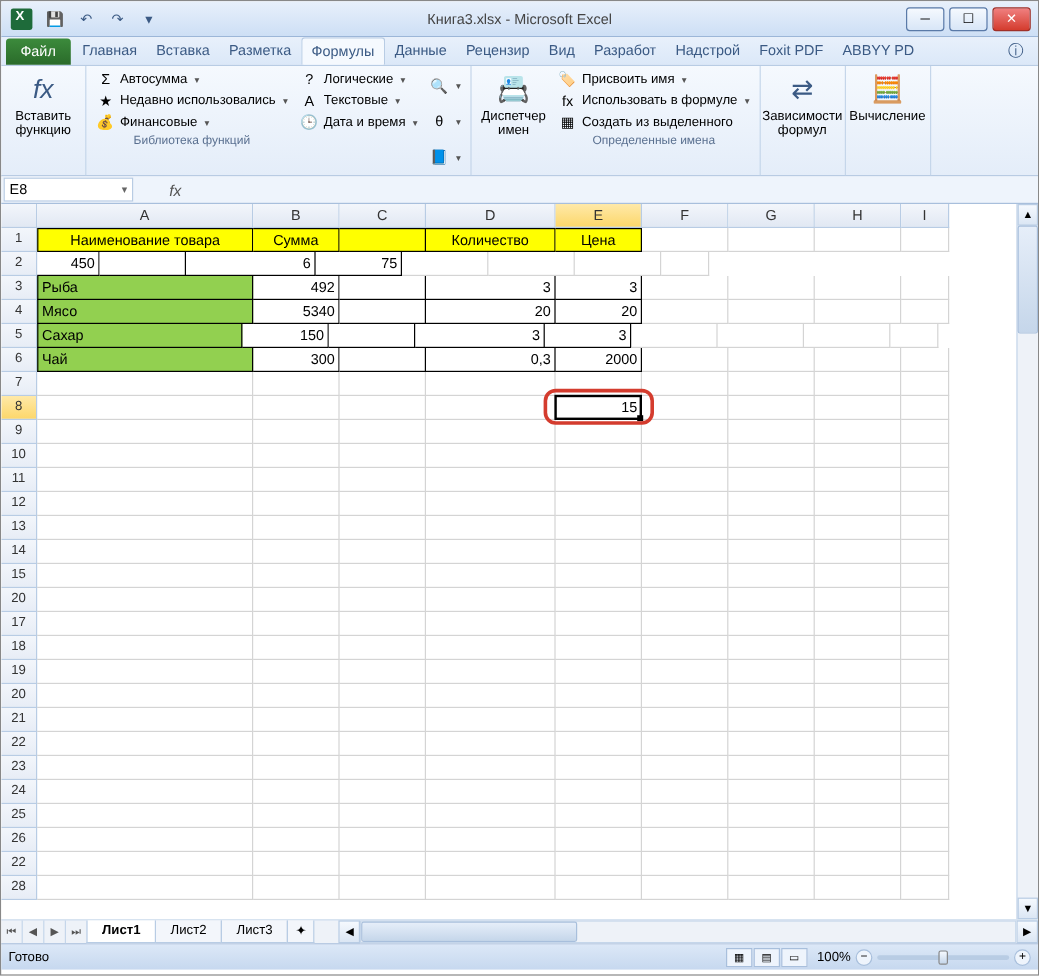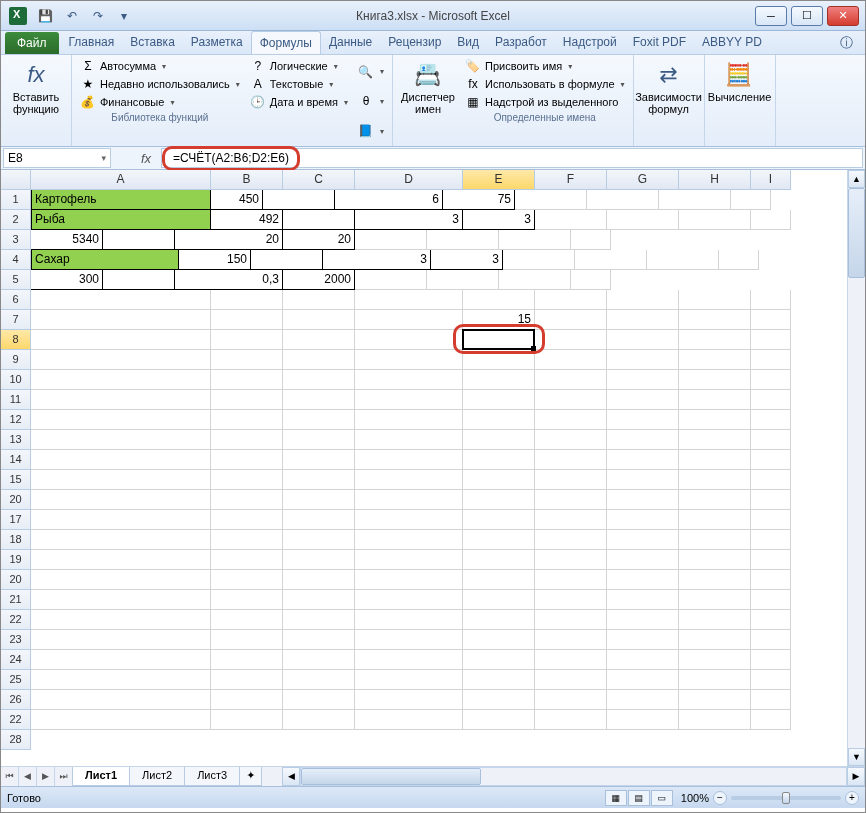--- a/index.html
+++ b/index.html
@@ -198,21 +198,21 @@
           <span>Присвоить имя</span>
           <span class="drop-arr">▾</span>
         </div>
       <div class="small-row">
           <span class="sicon">fx</span>
           <span>Использовать в формуле</span>
           <span class="drop-arr">▾</span>
         </div>
       <div class="small-row">
           <span class="sicon">▦</span>
-          <span>Надстрой из выделенного</span>
+          <span>Создать из выделенного</span>
         </div>
       <div class="rgroup-label">Определенные имена</div>
     </div>
   </div>
   <div class="rgroup">
     <div class="big-btn">
       <div class="bicon">⇄</div>
       <span>Зависимости формул</span>
     </div>
     <div></div>
@@ -227,26 +227,20 @@
 </div>
 
 <div class="fbar-row">
   <div class="namebox">
     <span>E8</span>
     <span class="nbarrow">▾</span>
   </div>
   <div class="fbar-icons">
     <span style="visibility:hidden">✕</span>
     <span>fx</span>
-  </div>
-  <div class="formula-input">
-    <span class="formula-highlight">
-      <span>=СЧЁТ(A2:B6;D2:E6)</span>
-    </span>
-    <span style="visibility:hidden">=СЧЁТ(A2:B6;D2:E6)</span>
   </div>
 </div>
 
 <div class="grid-wrap">
   <div class="corner"></div>
   <div class="col-headers" id="colheaders">
       <div class="col-h" style="width: 180px;">A</div>
       <div class="col-h" style="width: 72px;">B</div>
       <div class="col-h" style="width: 72px;">C</div>
       <div class="col-h" style="width: 108px;">D</div>
@@ -281,21 +275,31 @@
       <div class="row-h">22</div>
       <div class="row-h">23</div>
       <div class="row-h">24</div>
       <div class="row-h">25</div>
       <div class="row-h">26</div>
       <div class="row-h">22</div>
       <div class="row-h">28</div>
     </div>
   <div class="cells" id="cells">
       <div class="grow">
-        <div class="cell bordered green bleft" style="width: 180px;">Картофель</div>
+        <div class="cell header-yel bordered bleft btop" style="width: 180px;">Наименование товара</div>
+        <div class="cell header-yel bordered btop" style="width: 72px;">Сумма</div>
+        <div class="cell header-yel bordered btop" style="width: 72px;"></div>
+        <div class="cell header-yel bordered btop" style="width: 108px;">Количество</div>
+        <div class="cell header-yel bordered btop" style="width: 72px;">Цена</div>
+        <div class="cell" style="width: 72px;"></div>
+        <div class="cell" style="width: 72px;"></div>
+        <div class="cell" style="width: 72px;"></div>
+        <div class="cell" style="width: 40px;"></div>
+      </div>
+      <div class="grow">
         <div class="cell bordered num" style="width: 52px;">450</div>
         <div class="cell bordered grey" style="width: 72px;"></div>
         <div class="cell bordered num" style="width: 108px;">6</div>
         <div class="cell bordered num" style="width: 72px;">75</div>
         <div class="cell" style="width: 72px;"></div>
         <div class="cell" style="width: 72px;"></div>
         <div class="cell" style="width: 72px;"></div>
         <div class="cell" style="width: 40px;"></div>
       </div>
       <div class="grow">
@@ -303,41 +307,43 @@
         <div class="cell bordered num" style="width: 72px;">492</div>
         <div class="cell bordered grey" style="width: 72px;"></div>
         <div class="cell bordered num" style="width: 108px;">3</div>
         <div class="cell bordered num" style="width: 72px;">3</div>
         <div class="cell" style="width: 72px;"></div>
         <div class="cell" style="width: 72px;"></div>
         <div class="cell" style="width: 72px;"></div>
         <div class="cell" style="width: 40px;"></div>
       </div>
       <div class="grow">
+        <div class="cell bordered green bleft" style="width: 180px;">Мясо</div>
         <div class="cell bordered num" style="width: 72px;">5340</div>
         <div class="cell bordered grey" style="width: 72px;"></div>
         <div class="cell bordered num" style="width: 108px;">20</div>
         <div class="cell bordered num" style="width: 72px;">20</div>
         <div class="cell" style="width: 72px;"></div>
         <div class="cell" style="width: 72px;"></div>
         <div class="cell" style="width: 72px;"></div>
         <div class="cell" style="width: 40px;"></div>
       </div>
       <div class="grow">
-        <div class="cell bordered green bleft" style="width: 148px;">Сахар</div>
+        <div class="cell bordered green bleft" style="width: 171px;">Сахар</div>
         <div class="cell bordered num" style="width: 72px;">150</div>
         <div class="cell bordered grey" style="width: 72px;"></div>
         <div class="cell bordered num" style="width: 108px;">3</div>
         <div class="cell bordered num" style="width: 72px;">3</div>
         <div class="cell" style="width: 72px;"></div>
         <div class="cell" style="width: 72px;"></div>
         <div class="cell" style="width: 72px;"></div>
         <div class="cell" style="width: 40px;"></div>
       </div>
       <div class="grow">
+        <div class="cell bordered green bleft" style="width: 180px;">Чай</div>
         <div class="cell bordered num" style="width: 72px;">300</div>
         <div class="cell bordered grey" style="width: 72px;"></div>
         <div class="cell bordered num" style="width: 108px;">0,3</div>
         <div class="cell bordered num" style="width: 72px;">2000</div>
         <div class="cell" style="width: 72px;"></div>
         <div class="cell" style="width: 72px;"></div>
         <div class="cell" style="width: 72px;"></div>
         <div class="cell" style="width: 40px;"></div>
       </div>
       <div class="grow">

